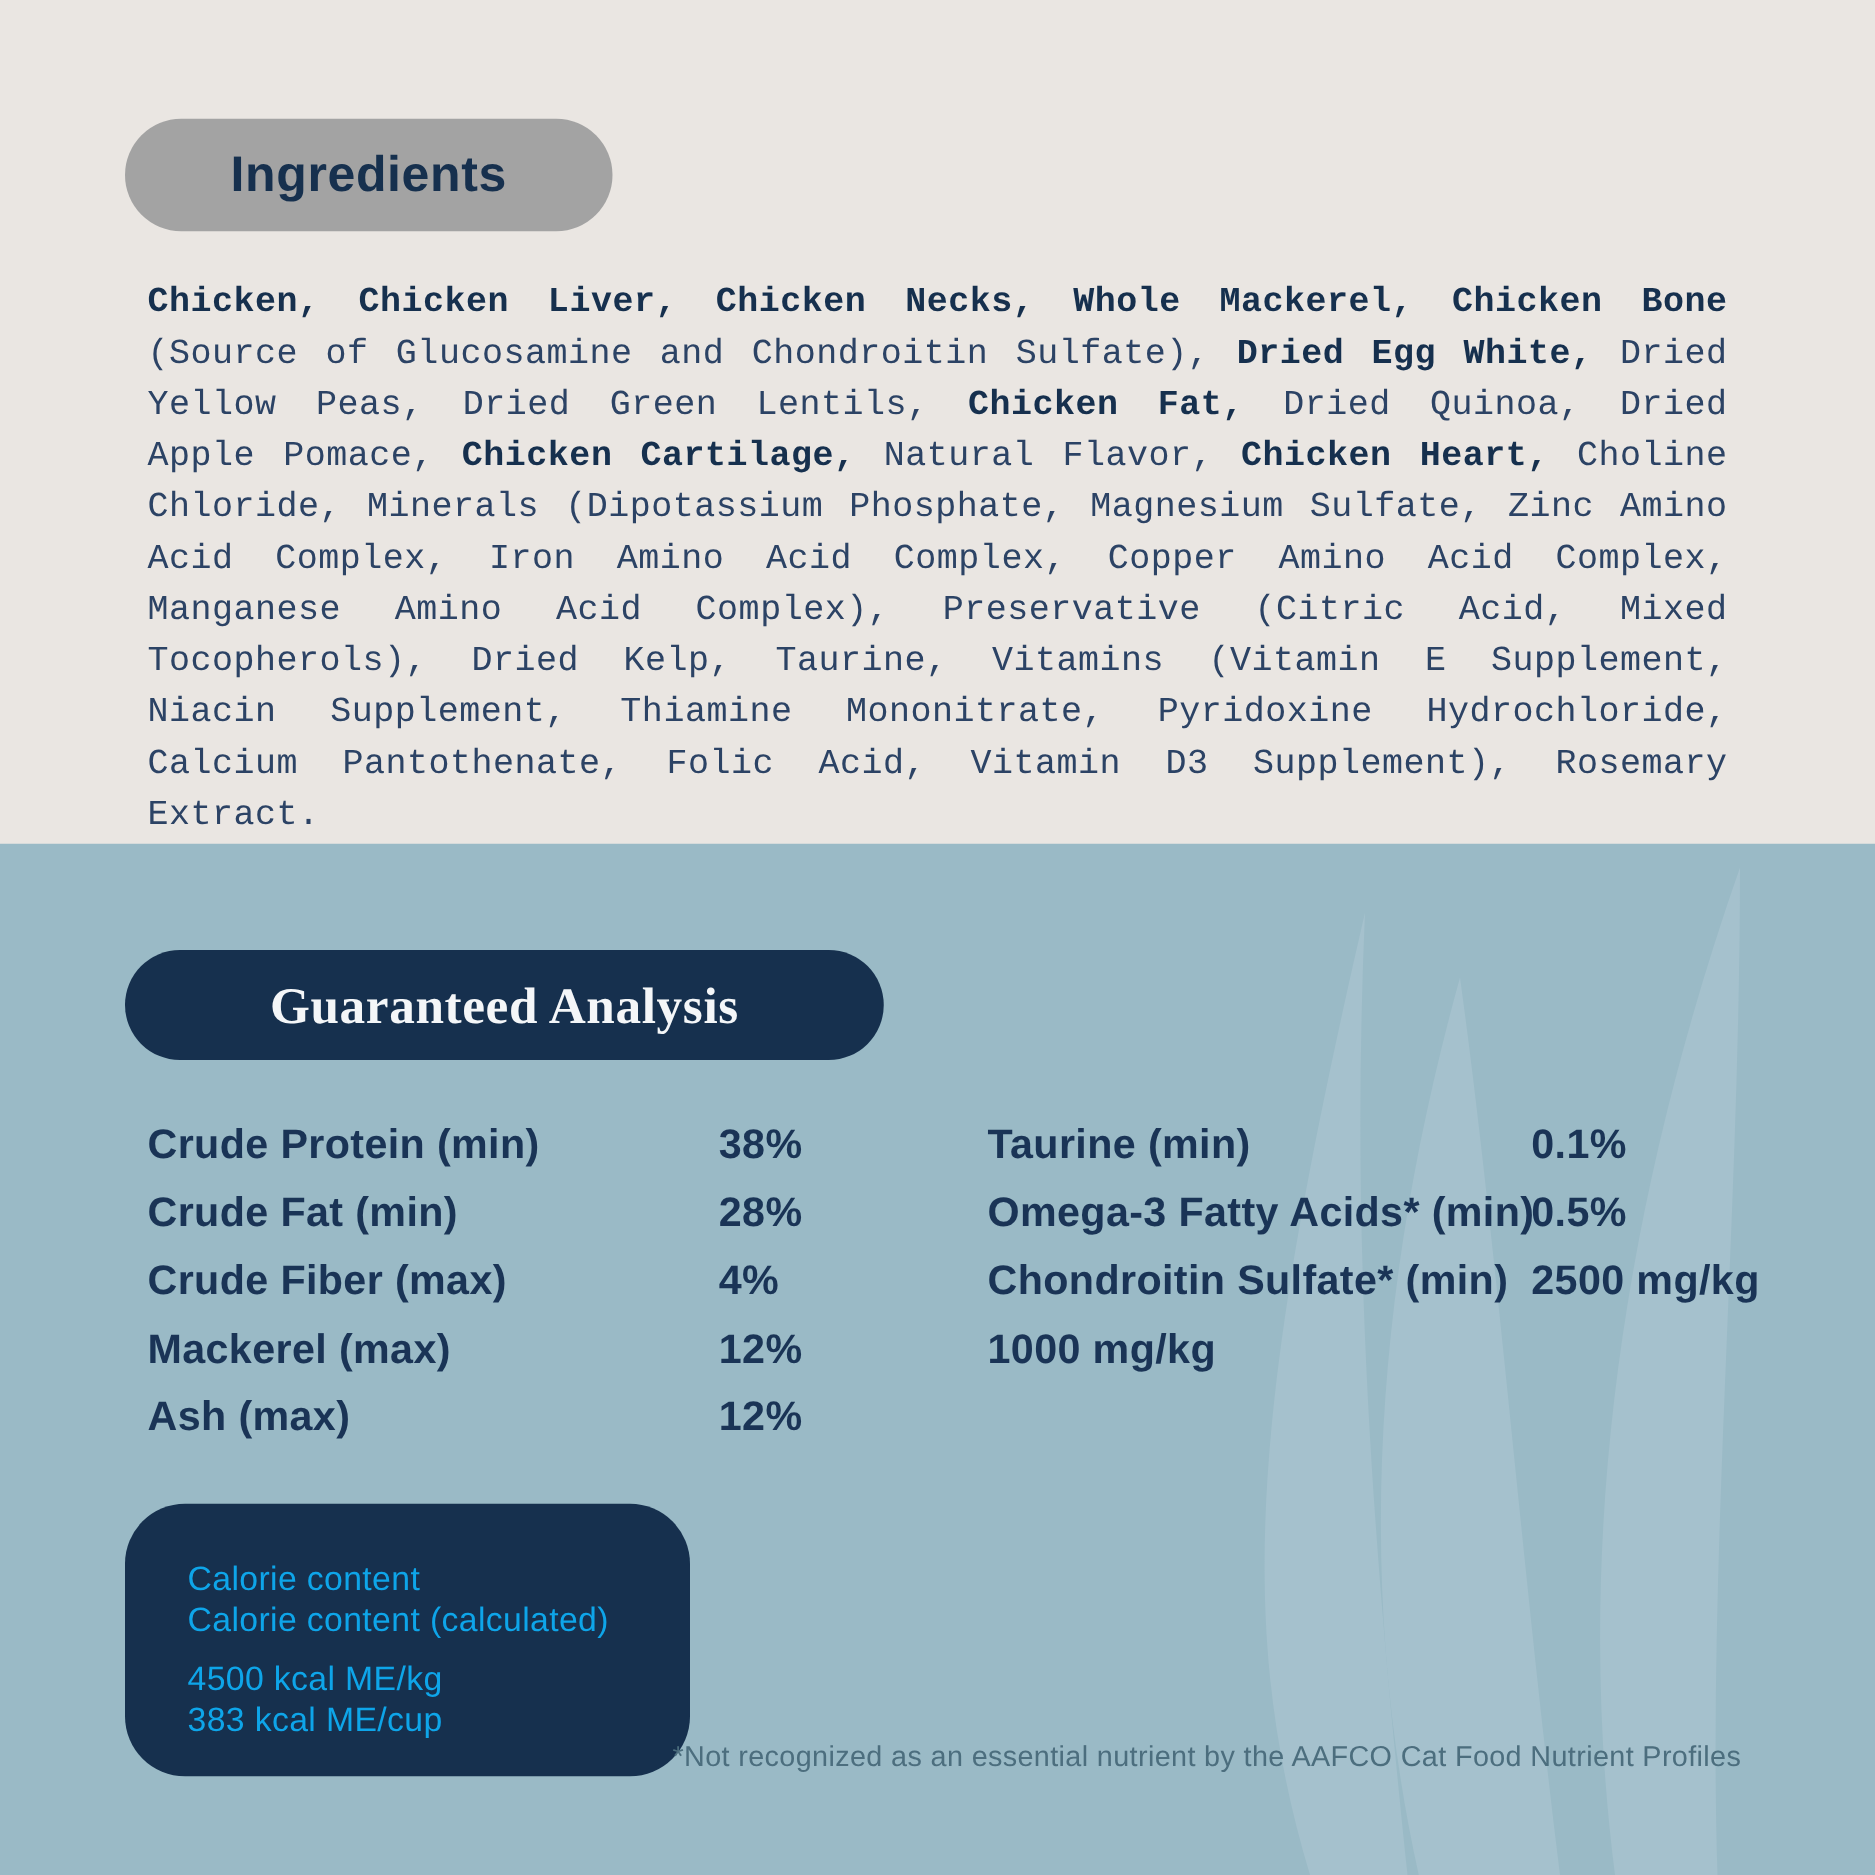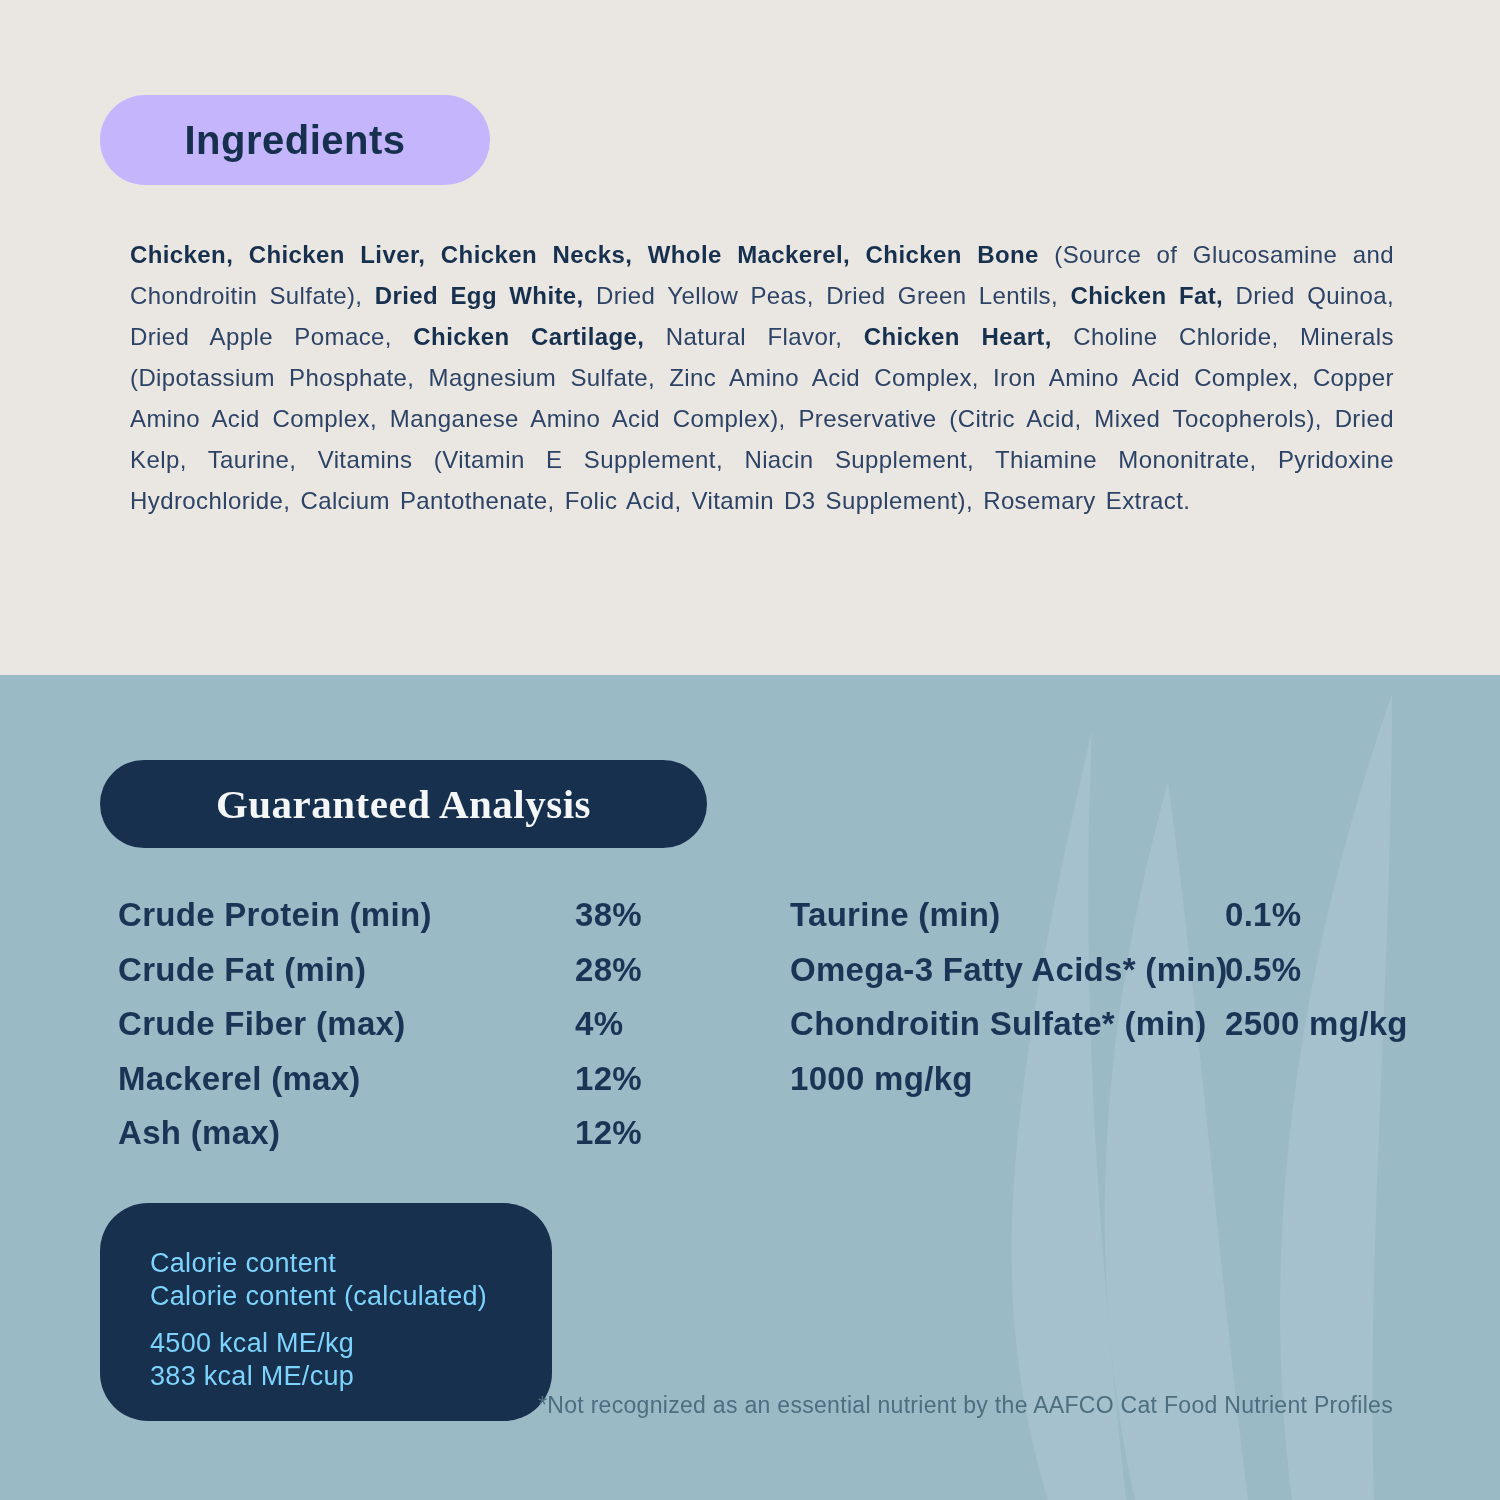--- a/index.html
+++ b/index.html
@@ -7,29 +7,29 @@
     width:1500px;height:1500px;position:relative;overflow:hidden;
     font-family:"Liberation Sans","DejaVu Sans",sans-serif;
     background:#EAE6E2;
   }
   .page{position:absolute;inset:0;}
   
   .top{position:absolute;left:0;top:0;width:1500px;height:675px;background:#EAE6E2;}
   .pill{display:flex;align-items:center;justify-content:center;}
   .pill.light{
     position:absolute;left:100px;top:95px;width:390px;height:90px;
-    background:#c4b5fd;border-radius:46px;
+    background:#a3a3a3;border-radius:46px;
   }
   .pill.light span{
     color:#16304E;font-size:40px;font-weight:700;letter-spacing:.5px;
   }
   .ing-text{
-    position:absolute;left:118px;top:222px;width:1264px;margin:12px;
-    color:#2C4365;font-size:24px;line-height:41px;
-    letter-spacing:.4px;word-spacing:3px;text-align:justify;
+    position:absolute;left:118px;top:222px;width:1264px;margin:0;
+    color:#2C4365;font-size:28px;line-height:41px;
+    letter-spacing:.4px;word-spacing:3px;text-align:justify;font-family:Liberation Mono, monospace;
   }
   .ing-text .b{font-weight:700;color:#16304E;}
   
   .bottom{position:absolute;left:0;top:675px;width:1500px;height:825px;background:#9ABAC6;}
   .watermark{position:absolute;left:930px;top:15px;width:520px;height:810px;}
   .pill.dark{
     position:absolute;left:100px;top:85px;width:607px;height:88px;
     background:#16304E;border-radius:44px;
   }
   .pill.dark span{
@@ -38,21 +38,21 @@
   .grid{
     position:absolute;display:grid;grid-auto-rows:54.5px;align-items:center;
     color:#1A3456;font-size:33px;font-weight:700;letter-spacing:.3px;
   }
   .grid .lbl,.grid .val{white-space:nowrap;}
   .left-grid{left:118px;top:213px;grid-template-columns:457px 1fr;}
   .right-grid{left:790px;top:213px;grid-template-columns:435px 1fr;}
   .cal-card{
     position:absolute;left:100px;top:528px;width:452px;height:218px;
     background:#16304E;border-radius:48px;box-sizing:border-box;
-    padding:44px 0 0 50px;color:#7dd3fc;
+    padding:44px 0 0 50px;color:#0ea5e9;
   }
   .cal-card .line{font-size:27px;line-height:33px;letter-spacing:.3px;}
   .cal-card .gap{height:14px;}
   .footnote{
     position:absolute;right:107px;top:717px;
     color:#4C6E7E;font-size:23px;letter-spacing:.3px;white-space:nowrap;
   }
 </style>
 </head>
 <body>

